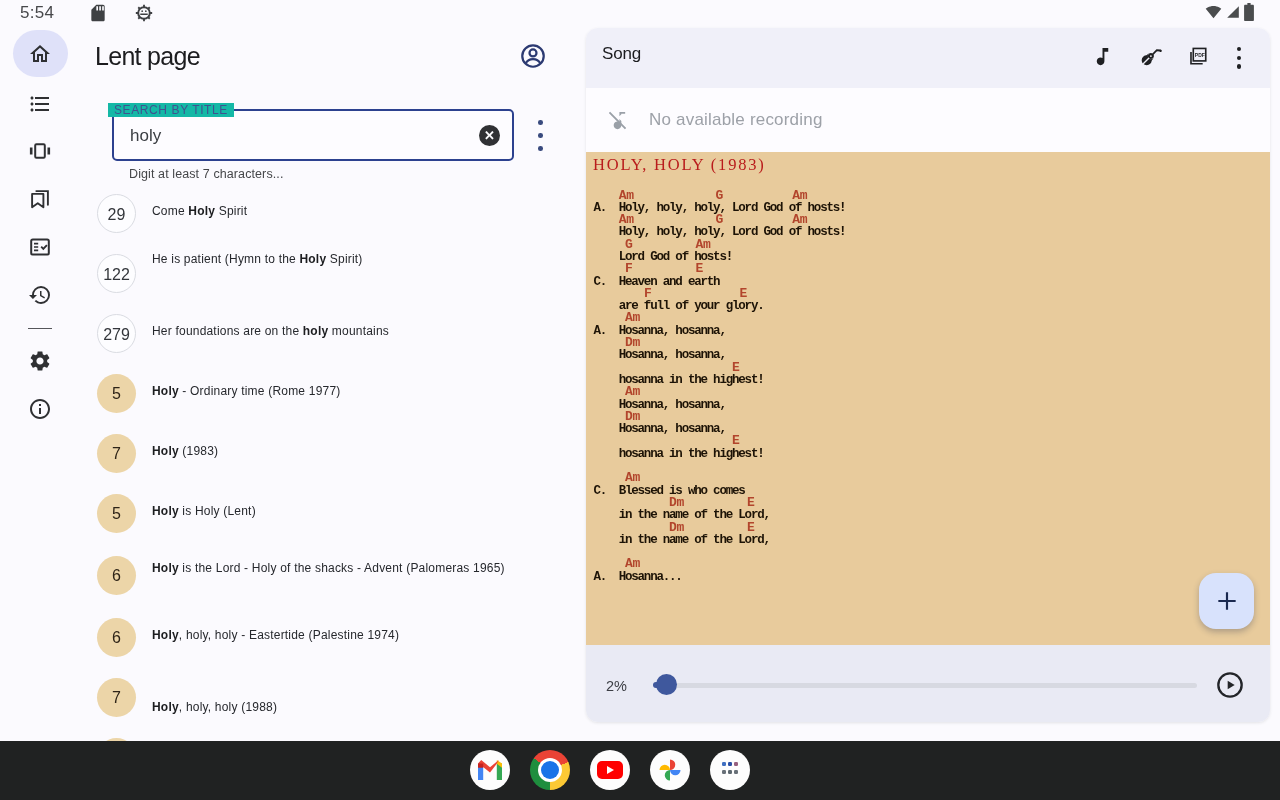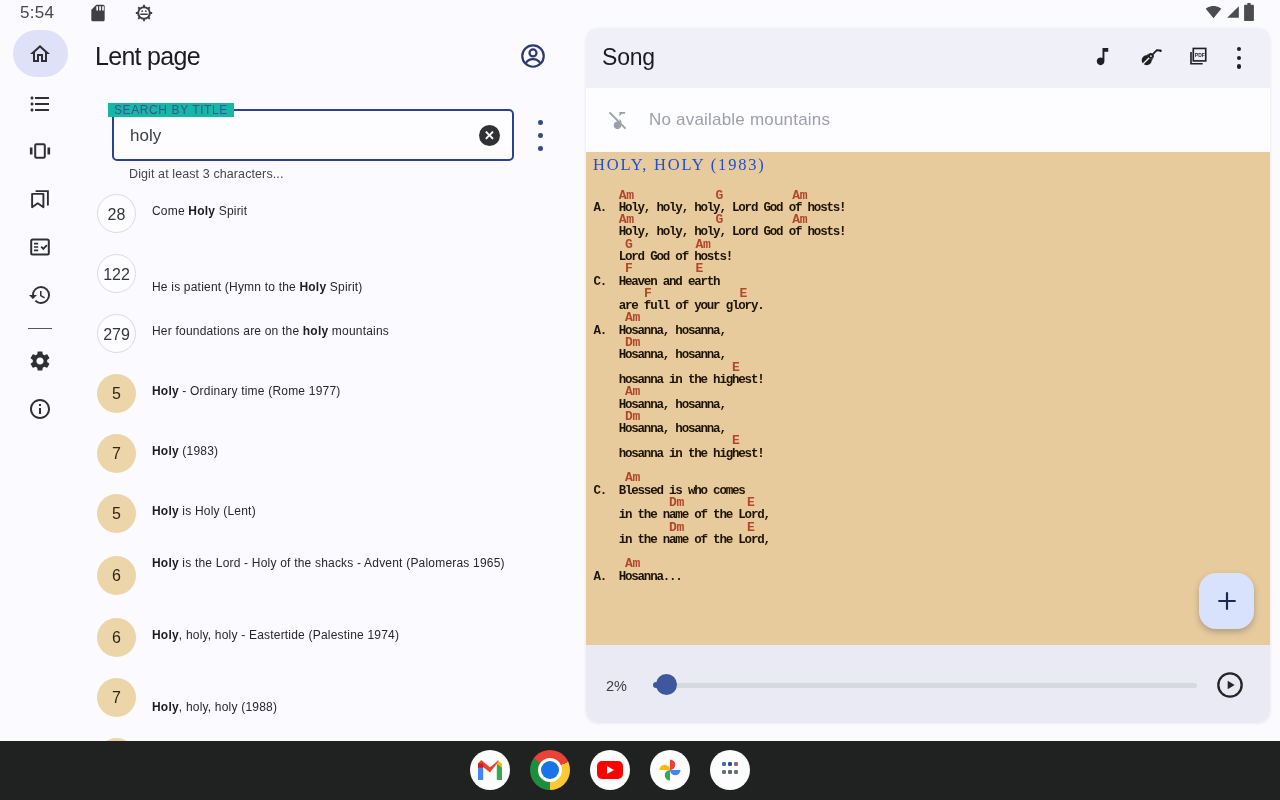--- a/index.html
+++ b/index.html
@@ -22,25 +22,25 @@
 .hdots div{width:4.4px;height:4.4px;border-radius:50%;background:#1f2023;margin:0 auto 4.2px}
 #sdots{left:538px;top:120px}
 .num{width:39px;height:39px;border-radius:50%;text-align:center;line-height:39px;font-size:16px;color:#33363b;left:97px}
 .numw{background:#fdfdff;border:1px solid #dadce2}
 .numt{background:#ecd5a8;color:#2e2417}
 .rowt{left:152px;font-size:12px;color:#26282d;letter-spacing:.2px;white-space:nowrap}
 .rowt b{font-weight:700;color:#1c1d20}
 
 #card{left:586px;top:28px;width:684px;height:694px;background:#fdfcff;border-radius:12px;overflow:hidden;box-shadow:0 1px 3px rgba(60,64,67,.12)}
 #cardhead{left:0;top:0;width:684px;height:60px;background:#f0f0f9}
-#songtitle{left:16px;top:16px;font-size:23px;color:#1b1c1f;letter-spacing:-.2px}
+#songtitle{left:16px;top:16px;font-size:17px;color:#1b1c1f;letter-spacing:-.2px}
 #recrow{left:0;top:60px;width:684px;height:64px;background:#fdfcff}
 #rectext{left:63px;top:22px;font-size:17px;color:#9da1a8;letter-spacing:.2px}
 #lyr{left:0;top:124px;width:684px;height:493px;background:#e8cb9c}
-#lyrtitle{left:7px;top:3px;font-family:"Liberation Serif",serif;font-weight:400;font-size:16.5px;letter-spacing:1.8px;color:#1d4ed8}
+#lyrtitle{left:7px;top:3px;font-family:"Liberation Serif",serif;font-weight:400;font-size:16.5px;letter-spacing:1.8px;color:#b91c1c}
 #lyrpre{left:7.5px;top:37.5px;font-family:"Liberation Mono",monospace;font-weight:700;font-size:12.5px;letter-spacing:-1.206px;line-height:12.3px;color:#1d1306}
 #lyrpre c{color:#b2452c;font-size:13px;letter-spacing:-.3px}
 #fab{left:613px;top:545px;width:55px;height:56px;border-radius:17px;background:#d8e2fc;box-shadow:0 3px 6px rgba(40,50,80,.3)}
 #botbar{left:0;top:617px;width:684px;height:77px;background:#e9eaf4}
 #pct{left:20px;top:33px;font-size:14.5px;color:#3c3e44}
 #track{left:69px;top:38px;width:542px;height:4.5px;border-radius:3px;background:#d7d9e1}
 #trackact{left:67px;top:37px;width:8px;height:6px;border-radius:3px;background:#3f589d}
 #thumb{left:70px;top:29px;width:21px;height:21px;border-radius:50%;background:#3f589d}
 
 #taskbar{left:0;top:741px;width:1280px;height:59px;background:#202222}
@@ -113,36 +113,36 @@
 
 <div class="abs" id="searchbox"></div>
 <div class="abs" id="searchlabel">SEARCH BY TITLE</div>
 <div class="abs" id="searchval">holy</div>
 <div class="abs" id="clearbtn">✕</div>
 <div class="abs dotmenu" id="sdots">
     <div></div>
     <div></div>
     <div></div>
   </div>
-<div class="abs" id="helper">Digit at least 3 characters...</div>
-
-<div class="abs num numw" style="top:194px">28</div>
+<div class="abs" id="helper">Digit at least 7 characters...</div>
+
+<div class="abs num numw" style="top:194px">29</div>
 <div class="abs rowt" style="top:204px">Come <b>Holy</b> Spirit</div>
 <div class="abs num numw" style="top:254px">122</div>
-<div class="abs rowt" style="top:280px">He is patient (Hymn to the <b>Holy</b> Spirit)</div>
+<div class="abs rowt" style="top:252px">He is patient (Hymn to the <b>Holy</b> Spirit)</div>
 <div class="abs num numw" style="top:314px">279</div>
 <div class="abs rowt" style="top:324px">Her foundations are on the <b>holy</b> mountains</div>
 <div class="abs num numt" style="top:374px">5</div>
 <div class="abs rowt" style="top:384px"><b>Holy</b> - Ordinary time (Rome 1977)</div>
 <div class="abs num numt" style="top:434px">7</div>
 <div class="abs rowt" style="top:444px"><b>Holy</b> (1983)</div>
 <div class="abs num numt" style="top:494px">5</div>
 <div class="abs rowt" style="top:504px"><b>Holy</b> is Holy (Lent)</div>
 <div class="abs num numt" style="top:556px">6</div>
-<div class="abs rowt" style="top:554px;white-space:normal;width:400px;line-height:18px"><b>Holy</b> is the Lord - Holy of the shacks - Advent (Palomeras 1965)</div>
+<div class="abs rowt" style="top:554px;white-space:normal;width:400px;line-height:28px"><b>Holy</b> is the Lord - Holy of the shacks - Advent (Palomeras 1965)</div>
 <div class="abs num numt" style="top:618px">6</div>
 <div class="abs rowt" style="top:628px"><b>Holy</b>, holy, holy - Eastertide (Palestine 1974)</div>
 <div class="abs num numt" style="top:678px">7</div>
 <div class="abs rowt" style="top:700px"><b>Holy</b>, holy, holy (1988)</div>
 <div class="abs num numt" style="top:738px">&nbsp;</div>
 
 <div class="abs" id="card">
 <div class="abs" id="cardhead"></div>
 <div class="abs" id="songtitle">Song</div>
 <svg class="abs" style="left:505px;top:17px" width="23" height="23" viewBox="0 0 24 24" fill="#1f2023">
@@ -168,21 +168,21 @@
 <div class="abs hdots" style="left:651px;top:19px">
       <div></div>
       <div></div>
       <div></div>
     </div>
 <div class="abs" id="recrow">
 <svg class="abs" style="left:20px;top:21px" width="23" height="23" viewBox="0 0 24 24" fill="#9aa0a8">
         <path d="M14 3v4.6l2-2V5h4V3h-6zM4.3 2.9L2.9 4.3l16.8 16.8 1.4-1.4z" fill="#9aa0a8"></path>
         <path d="M14 10.4v3.15c-.59-.34-1.27-.55-2-.55-2.21 0-4 1.79-4 4s1.79 4 4 4 4-1.79 4-4v-4.6z"></path>
       </svg>
-<div class="abs" id="rectext">No available mountains</div>
+<div class="abs" id="rectext">No available recording</div>
 </div>
 <div class="abs" id="lyr">
 <div class="abs" id="lyrtitle">HOLY, HOLY (1983)</div>
 <pre class="abs" id="lyrpre">    <c>Am</c>             <c>G</c>           <c>Am</c>
 A.  Holy, holy, holy, Lord God of hosts!
     <c>Am</c>             <c>G</c>           <c>Am</c>
     Holy, holy, holy, Lord God of hosts!
      <c>G</c>          <c>Am</c>
     Lord God of hosts!
      <c>F</c>          <c>E</c>

